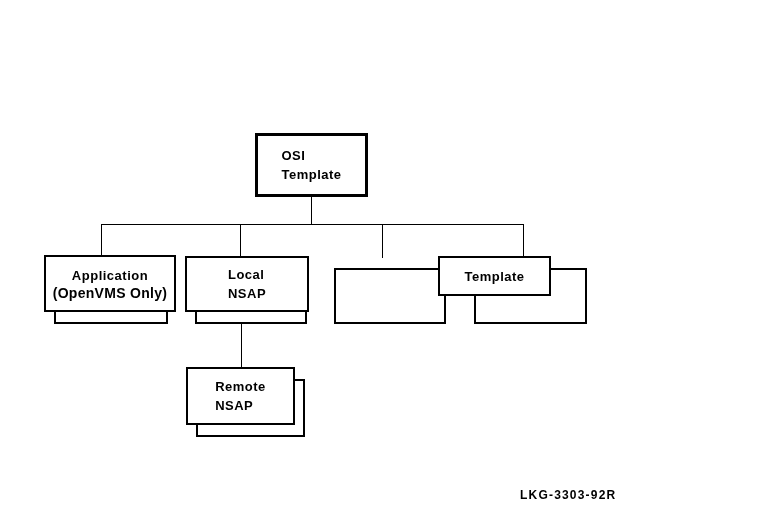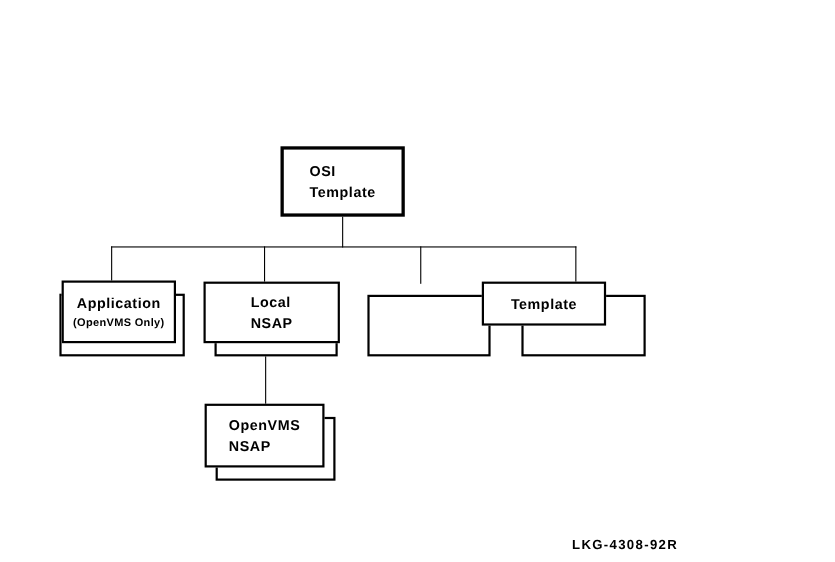--- a/index.html
+++ b/index.html
@@ -46,21 +46,21 @@
     font-weight: bold;
     letter-spacing: 0.5px;
     line-height: 19px;
     text-align: left;
     white-space: nowrap;
   }
   .txt.center {
     text-align: center;
   }
   .txt .sub {
-    font-size: 10px;
+    font-size: 14px;
     line-height: 17px;
     letter-spacing: 0.3px;
   }
   .caption {
     position: absolute;
     left: 520px;
     top: 488px;
     font-size: 12px;
     font-weight: bold;
     letter-spacing: 1.2px;
@@ -87,21 +87,21 @@
   <div class="shadow" style="left:474px; top:268px; width:113px; height:56px;"></div>
   <div class="shadow" style="left:196px; top:379px; width:109px; height:58px;"></div>
 
   <div class="box root" style="left:255px; top:133px; width:113px; height:64px;">
     <div class="txt">
       <div>OSI</div>
       <div>Template</div>
     </div>
   </div>
 
-  <div class="box" style="left:56px; top:255px; width:104px; height:57px;">
+  <div class="box" style="left:44px; top:255px; width:132px; height:57px;">
     <div class="txt center">
       <div>Application</div>
       <div class="sub">(OpenVMS Only)</div>
     </div>
   </div>
 
   <div class="box" style="left:185px; top:256px; width:124px; height:56px;">
     <div class="txt">
       <div>Local</div>
       <div>NSAP</div>
@@ -110,20 +110,20 @@
 
 
   <div class="box" style="left:438px; top:256px; width:113px; height:40px;">
     <div class="txt center">
       <div>Template</div>
     </div>
   </div>
 
   <div class="box" style="left:186px; top:367px; width:109px; height:58px;">
     <div class="txt">
-      <div>OpenVMS</div>
+      <div>Remote</div>
       <div>NSAP</div>
     </div>
   </div>
 
-  <div class="caption">LKG-4308-92R</div>
+  <div class="caption">LKG-3303-92R</div>
 
 </div>
 
 </body></html>

